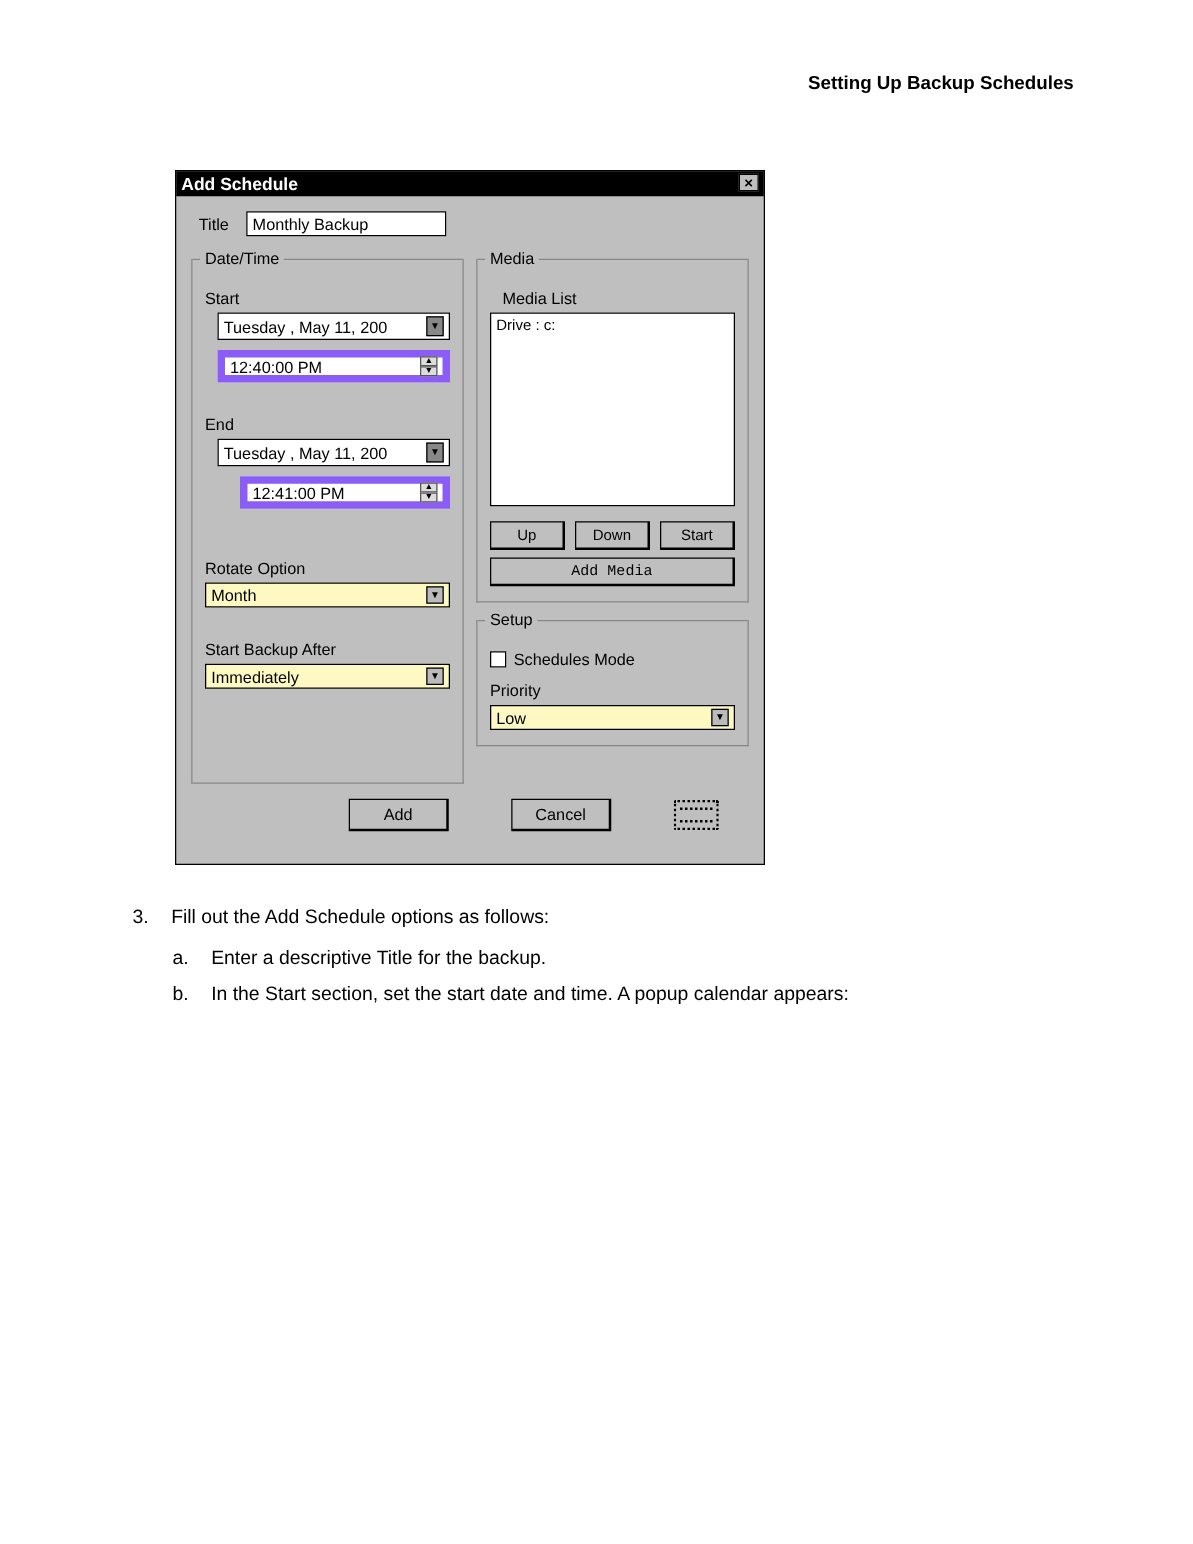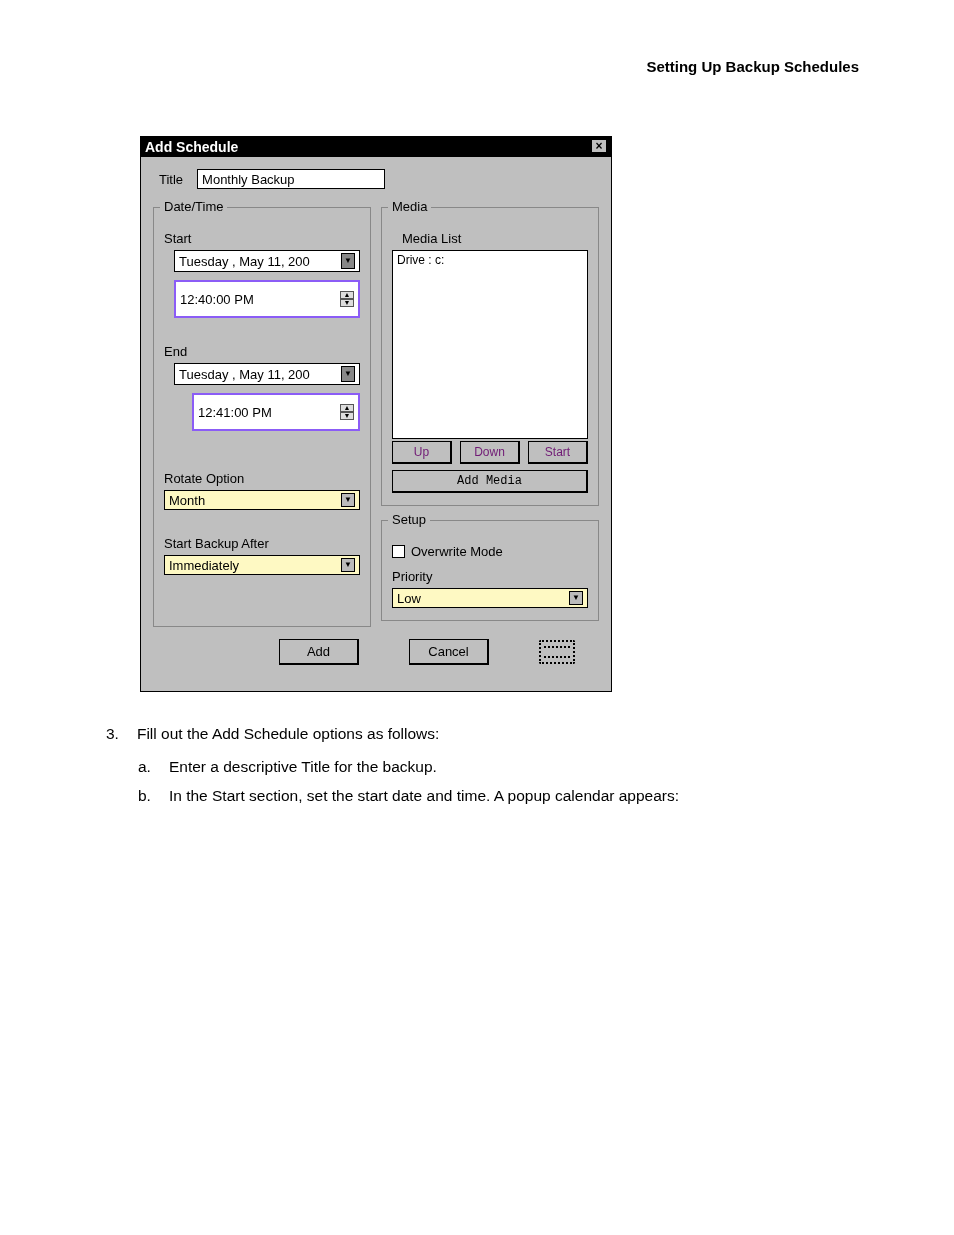--- a/index.html
+++ b/index.html
@@ -111,66 +111,66 @@
   }
   .date-box .dd-arrow {
     width: 14px; height: 16px;
     background: #888;
     display: flex; align-items: center; justify-content: center;
     color: #000;
     border: 1px solid #000;
   }
   .time-box {
     background: #fff;
-    border: 2px solid #8b5cf6;
-    padding: 2px 4px;
-    height: 38px;
+    border: 6px solid #8b5cf6;
+    padding: 2px 4px;
+    height: 26px;
     display: flex;
     align-items: center;
     justify-content: space-between;
     font-size: 13px;
   }
   .spinner {
     display: flex; flex-direction: column;
     width: 14px;
   }
   .spinner div {
     height: 8px;
     background: #ddd;
     border: 1px solid #555;
     font-size: 7px;
     text-align: center;
     line-height: 6px;
   }
   .listbox {
     background: #fff;
     border: 1px solid #000;
-    height: 189px;
+    height: 155px;
     padding: 2px 4px;
     font-size: 12px;
-    margin-bottom: 2px;
+    margin-bottom: 12px;
   }
   .btn-row {
     display: flex;
     gap: 8px;
     margin-bottom: 6px;
   }
   .btn {
     flex: 1;
     background: #bfbfbf;
     border: 1px solid #000;
     border-right: 2px solid #000;
     border-bottom: 2px solid #000;
     text-align: center;
     font-size: 12px;
     padding: 3px 0;
     cursor: pointer;
   }
   .btn.disabled {
-    color: #701a75;
+    color: #000000;
   }
   .btn.full { width: 100%; font-family: Liberation Mono, monospace; }
   .combo {
     background: #fef9c3;
     border: 1px solid #000;
     padding: 2px 4px;
     height: 20px;
     display: flex;
     align-items: center;
     justify-content: space-between;
@@ -249,21 +249,21 @@
 
 <div class="dialog">
   <div class="titlebar">
     <span>Add Schedule</span>
     <span class="close-btn">×</span>
   </div>
   <div class="dialog-body">
 
     <div class="title-row">
       <span>Title</span>
-      <div class="textfield" style="width:188px;">Monthly Backup</div>
+      <div class="textfield" style="width:160px;">Monthly Backup</div>
     </div>
 
     <div class="columns">
       <div class="left-col">
         <div class="fieldset" style="height:420px;">
           <span class="legend">Date/Time</span>
 
           <div class="sub-label">Start</div>
           <div class="date-box" style="margin-left:10px;">
             <span>Tuesday  ,    May      11, 200</span>
@@ -324,21 +324,21 @@
             <div class="btn disabled">Down</div>
             <div class="btn disabled">Start</div>
           </div>
           <div class="btn full">Add Media</div>
         </div>
 
         <div class="fieldset" style="margin-top:14px;">
           <span class="legend">Setup</span>
           <div class="checkbox">
             <span class="box"></span>
-            <span>Overwrite Mode</span>
+            <span>Schedules Mode</span>
           </div>
           <div class="sub-label">Priority</div>
           <div class="combo">
             <span>Low</span>
             <span class="dd-arrow">
                 <span class="chev">▼</span>
               </span>
           </div>
         </div>
       </div>

